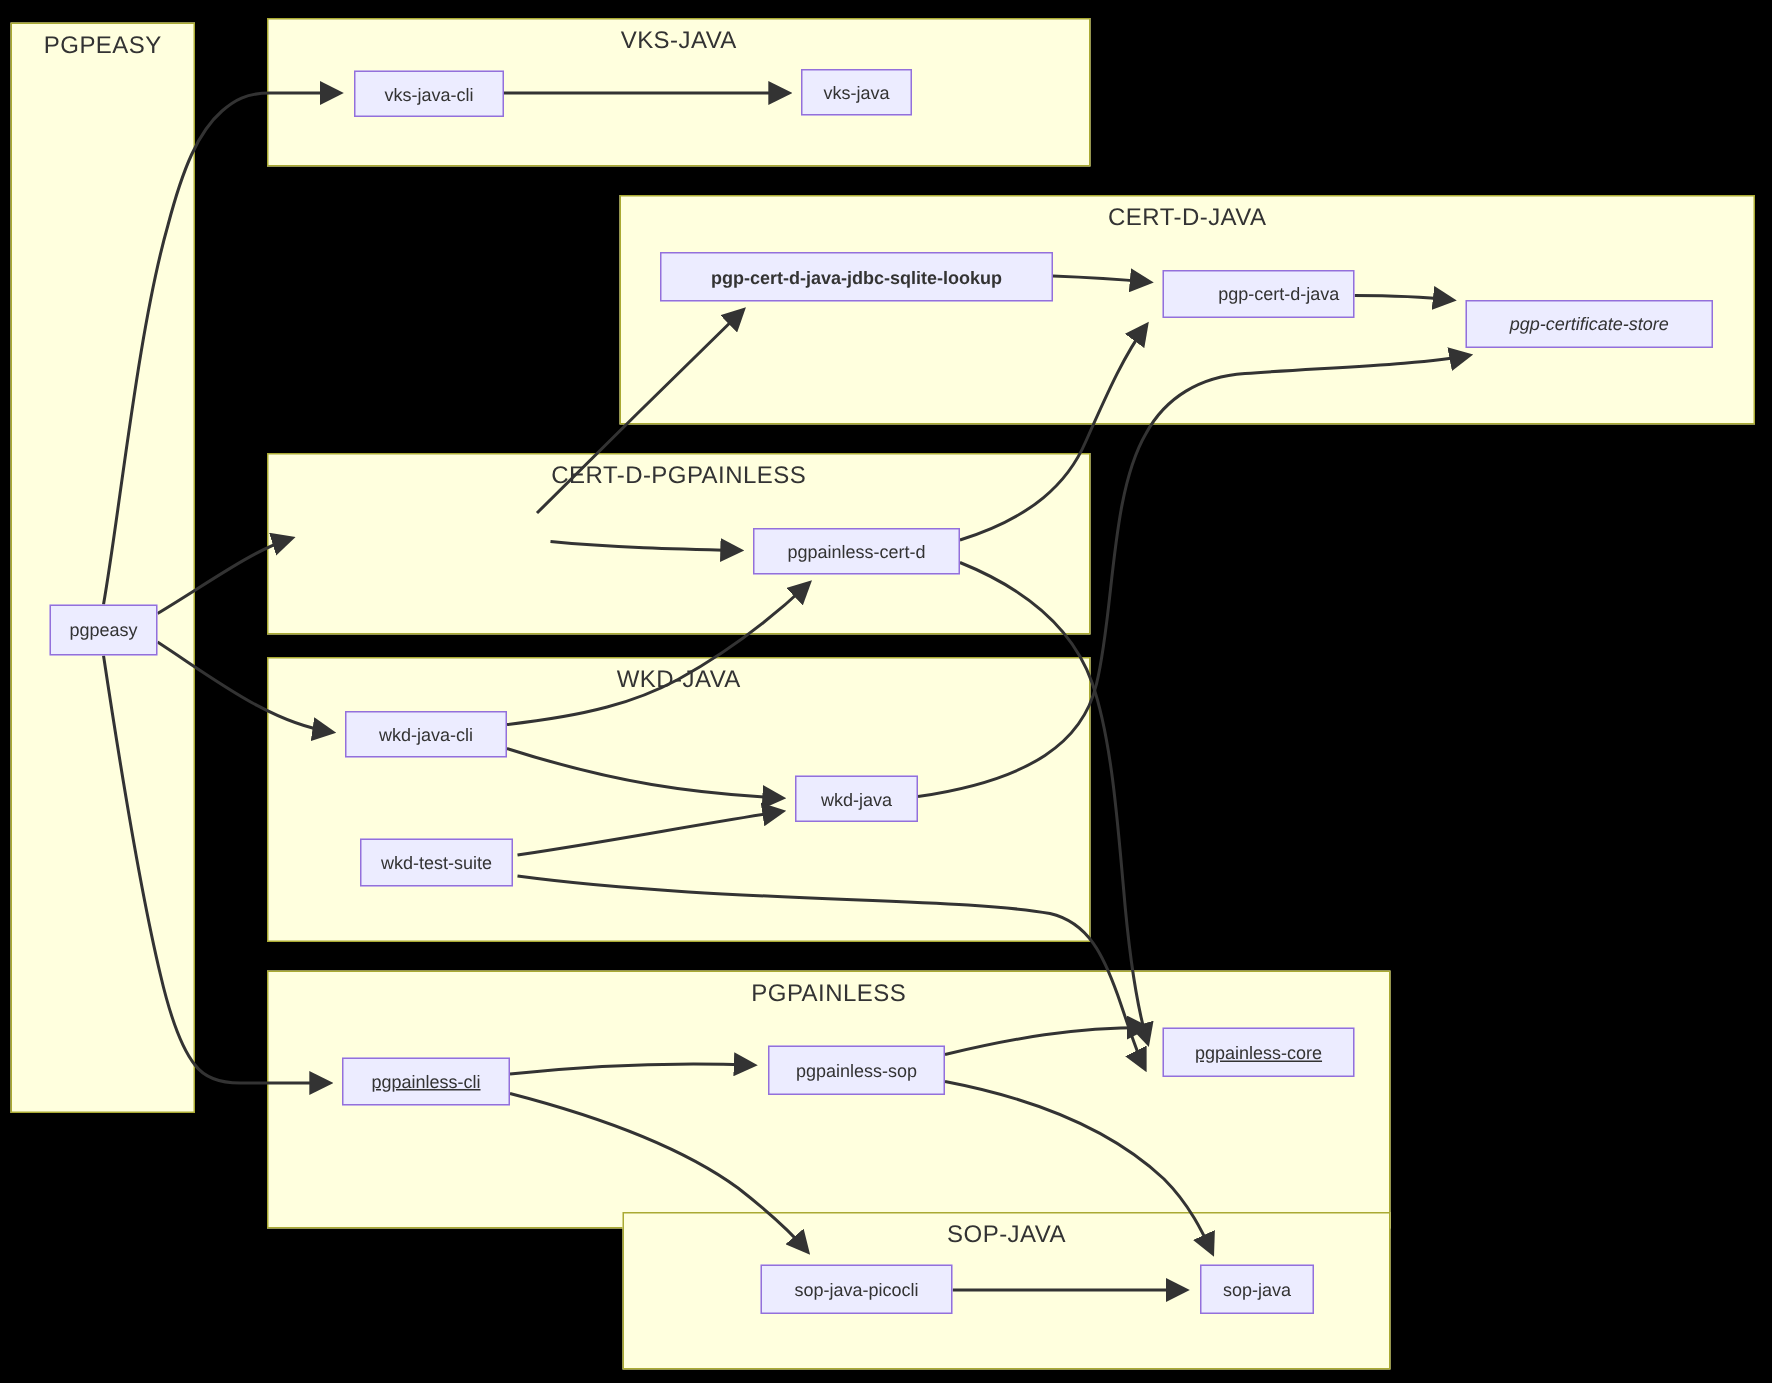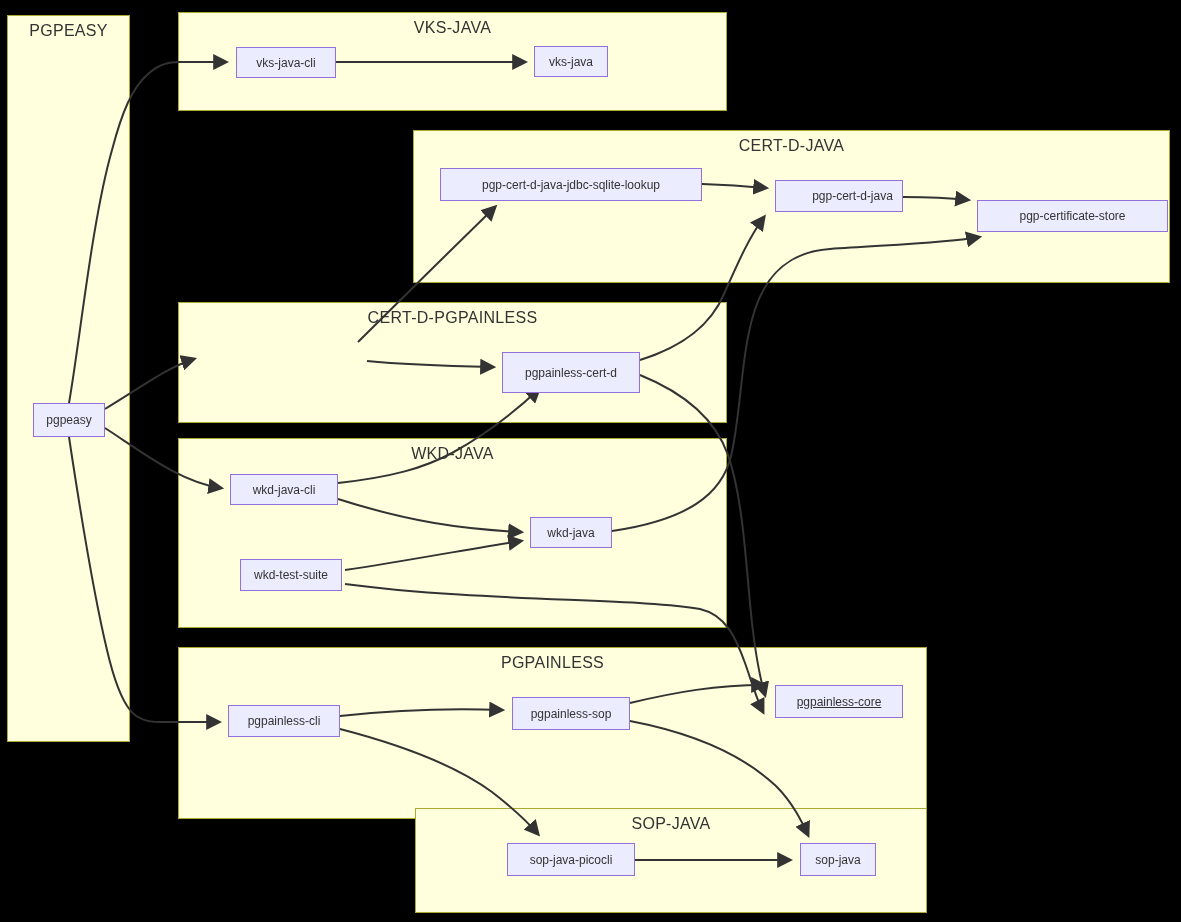--- a/index.html
+++ b/index.html
@@ -93,26 +93,26 @@
       <path marker-end="url(#arrow)" d="M 340 729 C 398 744 455 765 492 792 C 510 806 526 820 538 834"></path>
       <path marker-end="url(#arrow)" d="M 630 703 C 676 692 716 685 764 685"></path>
       <path marker-end="url(#arrow)" d="M 630 721 C 698 734 744 756 776 786 C 793 803 802 822 808 835"></path>
       <path marker-end="url(#arrow)" d="M 635 860 L 790 860"></path>
     </g>
   </svg>
 
   <div class="node" style="left:33px;top:403px;width:72px;height:34px;">pgpeasy</div>
   <div class="node" style="left:236px;top:47px;width:100px;height:31px;">vks-java-cli</div>
   <div class="node" style="left:534px;top:46px;width:74px;height:31px;">vks-java</div>
-  <div class="node" style="left:440px;top:168px;width:262px;height:33px;">pgp-cert-d-java-jdbc-sqlite-lookup</div>
+  <div class="node" style="left:440px;top:168px;width:262px;height:33px;font-weight:bold;">pgp-cert-d-java-jdbc-sqlite-lookup</div>
   <div class="node" style="left:775px;top:180px;width:128px;height:32px;padding-left:27px;">pgp-cert-d-java</div>
-  <div class="node" style="left:977px;top:200px;width:191px;height:32px;">pgp-certificate-store</div>
-  <div class="node" style="left:502px;top:352px;width:138px;height:41px;">pgpainless-cert-d</div>
+  <div class="node" style="left:977px;top:200px;width:165px;height:32px;font-style:italic;">pgp-certificate-store</div>
+  <div class="node" style="left:502px;top:352px;width:138px;height:31px;">pgpainless-cert-d</div>
   <div class="node" style="left:230px;top:474px;width:108px;height:31px;">wkd-java-cli</div>
   <div class="node" style="left:530px;top:517px;width:82px;height:31px;">wkd-java</div>
   <div class="node" style="left:240px;top:559px;width:102px;height:32px;">wkd-test-suite</div>
-  <div class="node" style="left:228px;top:705px;width:112px;height:32px;">pgpainless-cli</div>
+  <div class="node" style="left:228px;top:705px;width:112px;height:32px;text-decoration:underline;">pgpainless-cli</div>
   <div class="node" style="left:512px;top:697px;width:118px;height:33px;">pgpainless-sop</div>
   <div class="node" style="left:775px;top:685px;width:128px;height:33px;text-decoration:underline;">pgpainless-core</div>
   <div class="node" style="left:507px;top:843px;width:128px;height:33px;">sop-java-picocli</div>
   <div class="node" style="left:800px;top:843px;width:76px;height:33px;">sop-java</div>
 
 </div>
 
 </body></html>

